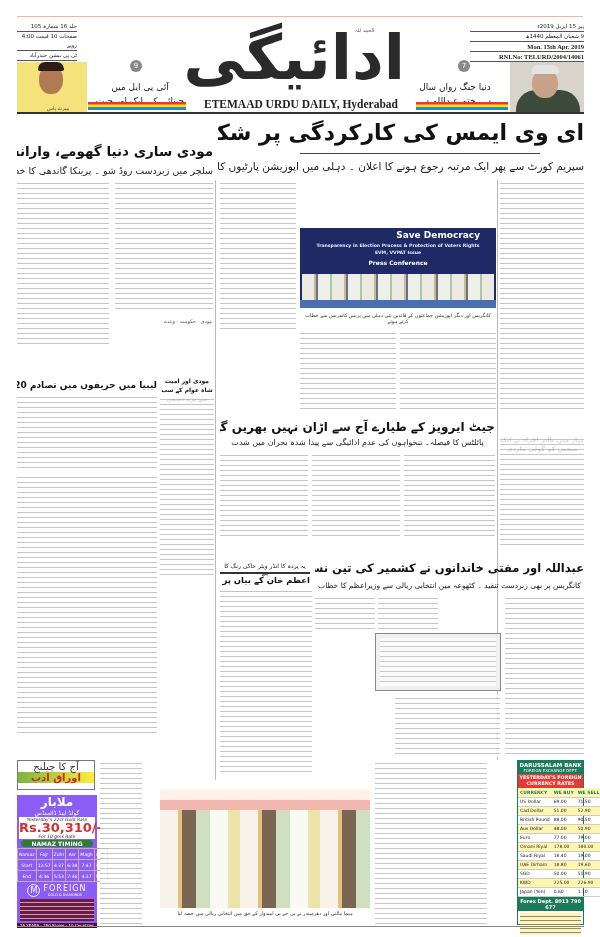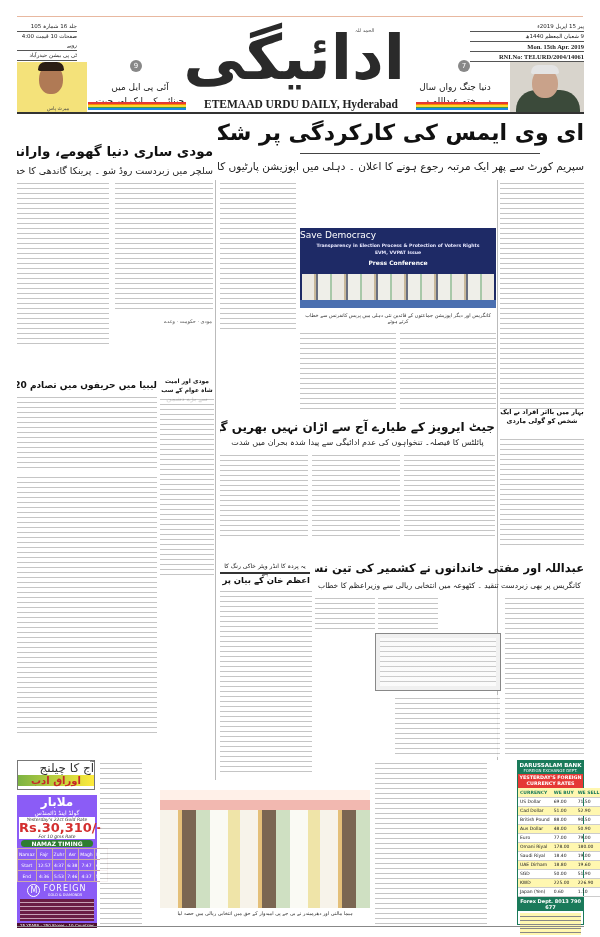--- a/index.html
+++ b/index.html
@@ -89,42 +89,42 @@
 <div class="abs hl" style="left:17px;top:142px;width:196px;font-size:13.5px;line-height:18px">مودی ساری دنیا گھومے، وارانسی کو وقت نہیں دیا</div>
 <div class="abs sub" style="left:17px;top:164px;width:196px;font-size:9.5px;line-height:14px">سلچر میں زبردست روڈ شو ۔ پرینکا گاندھی کا خطاب</div>
 
 <div class="abs col" style="left:17px;top:180px;width:92px;height:165px"></div>
 <div class="abs col" style="left:115px;top:180px;width:98px;height:130px"></div>
 <div class="abs" style="left:150px;top:318px;width:62px;height:28px;font-size:5px;color:#555;direction:rtl">مودی · حکومت · وعدے</div>
 
 <div class="abs vline" style="left:215px;top:180px;height:600px"></div>
 
 <div class="abs photo" style="left:300px;top:228px;width:196px;height:80px;background:#1e2a66">
-  <div style="position:absolute;left:0;right:2px;top:2px;text-align:left;color:#fff;font-weight:normal;font-size:9px">Save Democracy</div>
+  <div style="position:absolute;left:0;right:16px;top:2px;text-align:right;color:#fff;font-weight:bold;font-size:9px">Save Democracy</div>
   <div style="position:absolute;left:0;right:0;top:15px;text-align:center;color:#e8e8ff;font-size:4.6px;font-weight:bold;white-space:nowrap">Transparency in Election Process &amp; Protection of Voters Rights</div>
   <div style="position:absolute;left:0;right:0;top:22px;text-align:center;color:#e8e8ff;font-size:4.6px;font-weight:bold">EVM, VVPAT Issue</div>
   <div style="position:absolute;left:0;right:0;top:31px;text-align:center;color:#fff;font-size:6px;font-weight:bold">Press Conference</div>
   <div style="position:absolute;left:2px;right:2px;top:46px;height:26px;background:repeating-linear-gradient(90deg,#ece9e2 0 12px,#c8b89a 12px 14px,#6a7080 14px 16px,#efefe9 16px 28px,#a8c8a8 28px 30px)"></div>
   <div style="position:absolute;left:0;right:0;bottom:0;height:8px;background:#4a6fb0"></div>
 </div>
 <div class="abs caption" style="left:300px;top:312px;width:196px">کانگریس اور دیگر اپوزیشن جماعتوں کے قائدین نئی دہلی میں پریس کانفرنس سے خطاب کرتے ہوئے</div>
 
 <div class="abs col" style="left:220px;top:180px;width:76px;height:150px"></div>
 <div class="abs col" style="left:300px;top:330px;width:96px;height:80px"></div>
 <div class="abs col" style="left:400px;top:330px;width:96px;height:80px"></div>
 <div class="abs col" style="left:500px;top:180px;width:84px;height:232px"></div>
 
 <div class="abs vline" style="left:497px;top:180px;height:580px"></div>
 
 <div class="abs hl" style="left:17px;top:378px;width:140px;font-size:9px;line-height:14px">لیبیا میں حریفوں میں تصادم 120 سے زیادہ ہلاک</div>
 <div class="abs col" style="left:17px;top:394px;width:140px;height:75px"></div>
 <div class="abs hl" style="left:160px;top:376px;width:54px;font-size:6px;line-height:9px;white-space:normal">مودی اور امیت شاہ عوام کے سب سے بڑے دشمن</div>
 <div class="abs col" style="left:160px;top:396px;width:54px;height:180px"></div>
 
-<div class="abs hl" style="left:500px;top:408px;width:84px;font-size:6.5px;line-height:9px;white-space:normal">بہار میں بااثر افراد نے ایک شخص کو گولی ماردی</div>
+<div class="abs hl" style="left:500px;top:436px;width:84px;font-size:6.5px;line-height:9px;white-space:normal">بہار میں بااثر افراد نے ایک شخص کو گولی ماردی</div>
 <div class="abs col" style="left:500px;top:436px;width:84px;height:110px"></div>
 
 <div class="abs hl" style="left:220px;top:418px;width:275px;font-size:12px;line-height:18px">جیٹ ایرویز کے طیارے آج سے اڑان نہیں بھریں گے</div>
 <div class="abs sub" style="left:220px;top:437px;width:275px;font-size:8px;line-height:12px">پائلٹس کا فیصلہ۔ تنخواہوں کی عدم ادائیگی سے پیدا شدہ بحران میں شدت</div>
 <div class="abs col" style="left:220px;top:452px;width:88px;height:88px"></div>
 <div class="abs col" style="left:312px;top:452px;width:88px;height:88px"></div>
 <div class="abs col" style="left:404px;top:452px;width:91px;height:88px"></div>
 
 <div class="abs col" style="left:17px;top:474px;width:140px;height:262px"></div>
 
@@ -136,21 +136,21 @@
 <div class="abs sub" style="left:315px;top:580px;width:269px;font-size:7.5px;line-height:12px">کانگریس پر بھی زبردست تنقید ۔ کٹھوعہ میں انتخابی ریالی سے وزیراعظم کا خطاب</div>
 <div class="abs col" style="left:315px;top:595px;width:60px;height:34px"></div>
 <div class="abs col" style="left:378px;top:595px;width:60px;height:34px"></div>
 <div class="abs col" style="left:505px;top:595px;width:79px;height:160px"></div>
 <div class="abs box" style="left:375px;top:633px;width:126px;height:58px">
   <div class="col" style="margin:4px;height:48px;opacity:.7"></div>
 </div>
 <div class="abs col" style="left:395px;top:695px;width:105px;height:62px"></div>
 
 <div class="abs" style="left:17px;top:760px;width:78px;height:30px;border:1px solid #777;background:#fff">
-  <div style="font-size:12px;text-align:right;direction:rtl;color:#333">آج کا چیلنج</div>
+  <div style="font-size:10px;text-align:center;direction:rtl;color:#333">آج کا چیلنج</div>
   <div style="font-size:10px;font-weight:bold;text-align:center;direction:rtl;color:#c62828;background:linear-gradient(90deg,#7cb342,#ffeb3b)">اوراق ادب</div>
 </div>
 
 <div class="abs" style="left:17px;top:795px;width:80px;height:133px;background:#8b5cf6;color:#fff;text-align:center">
   <div style="font-size:12px;font-weight:bold;direction:rtl;letter-spacing:6px">ملابار</div>
   <div style="font-size:6px;direction:rtl">گولڈ اینڈ ڈائمنڈس</div>
   <div style="background:#fff;color:#333;margin:1px 2px">
     <div style="font-size:4.5px;font-style:italic">Yesterday's 22ct Gold Rate</div>
     <div style="font-size:13px;font-weight:bold;color:#d32f2f;line-height:12px">Rs.30,310/-</div>
     <div style="font-size:4.5px;font-style:italic">For 10 gms Rate</div>

